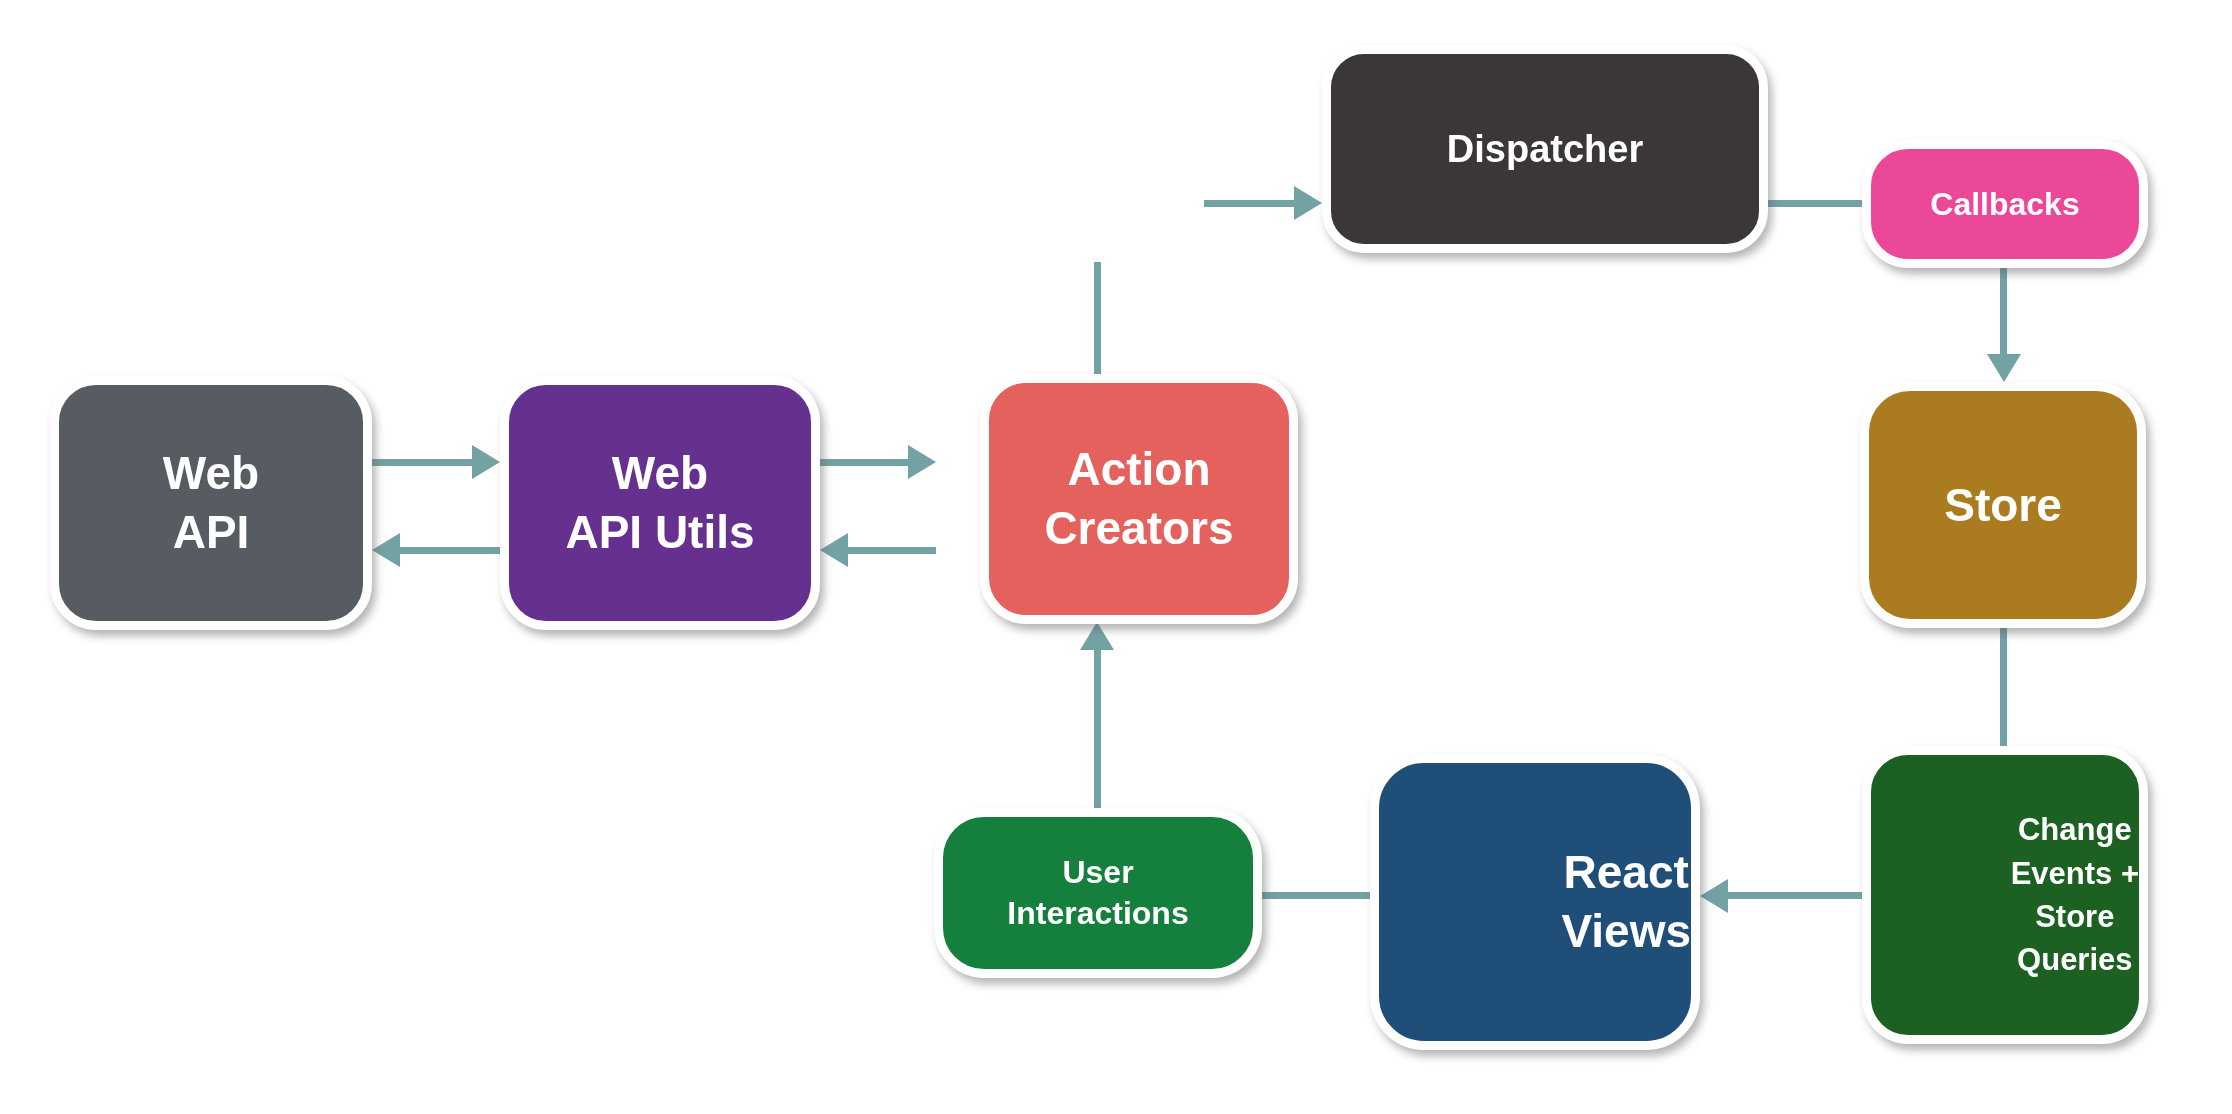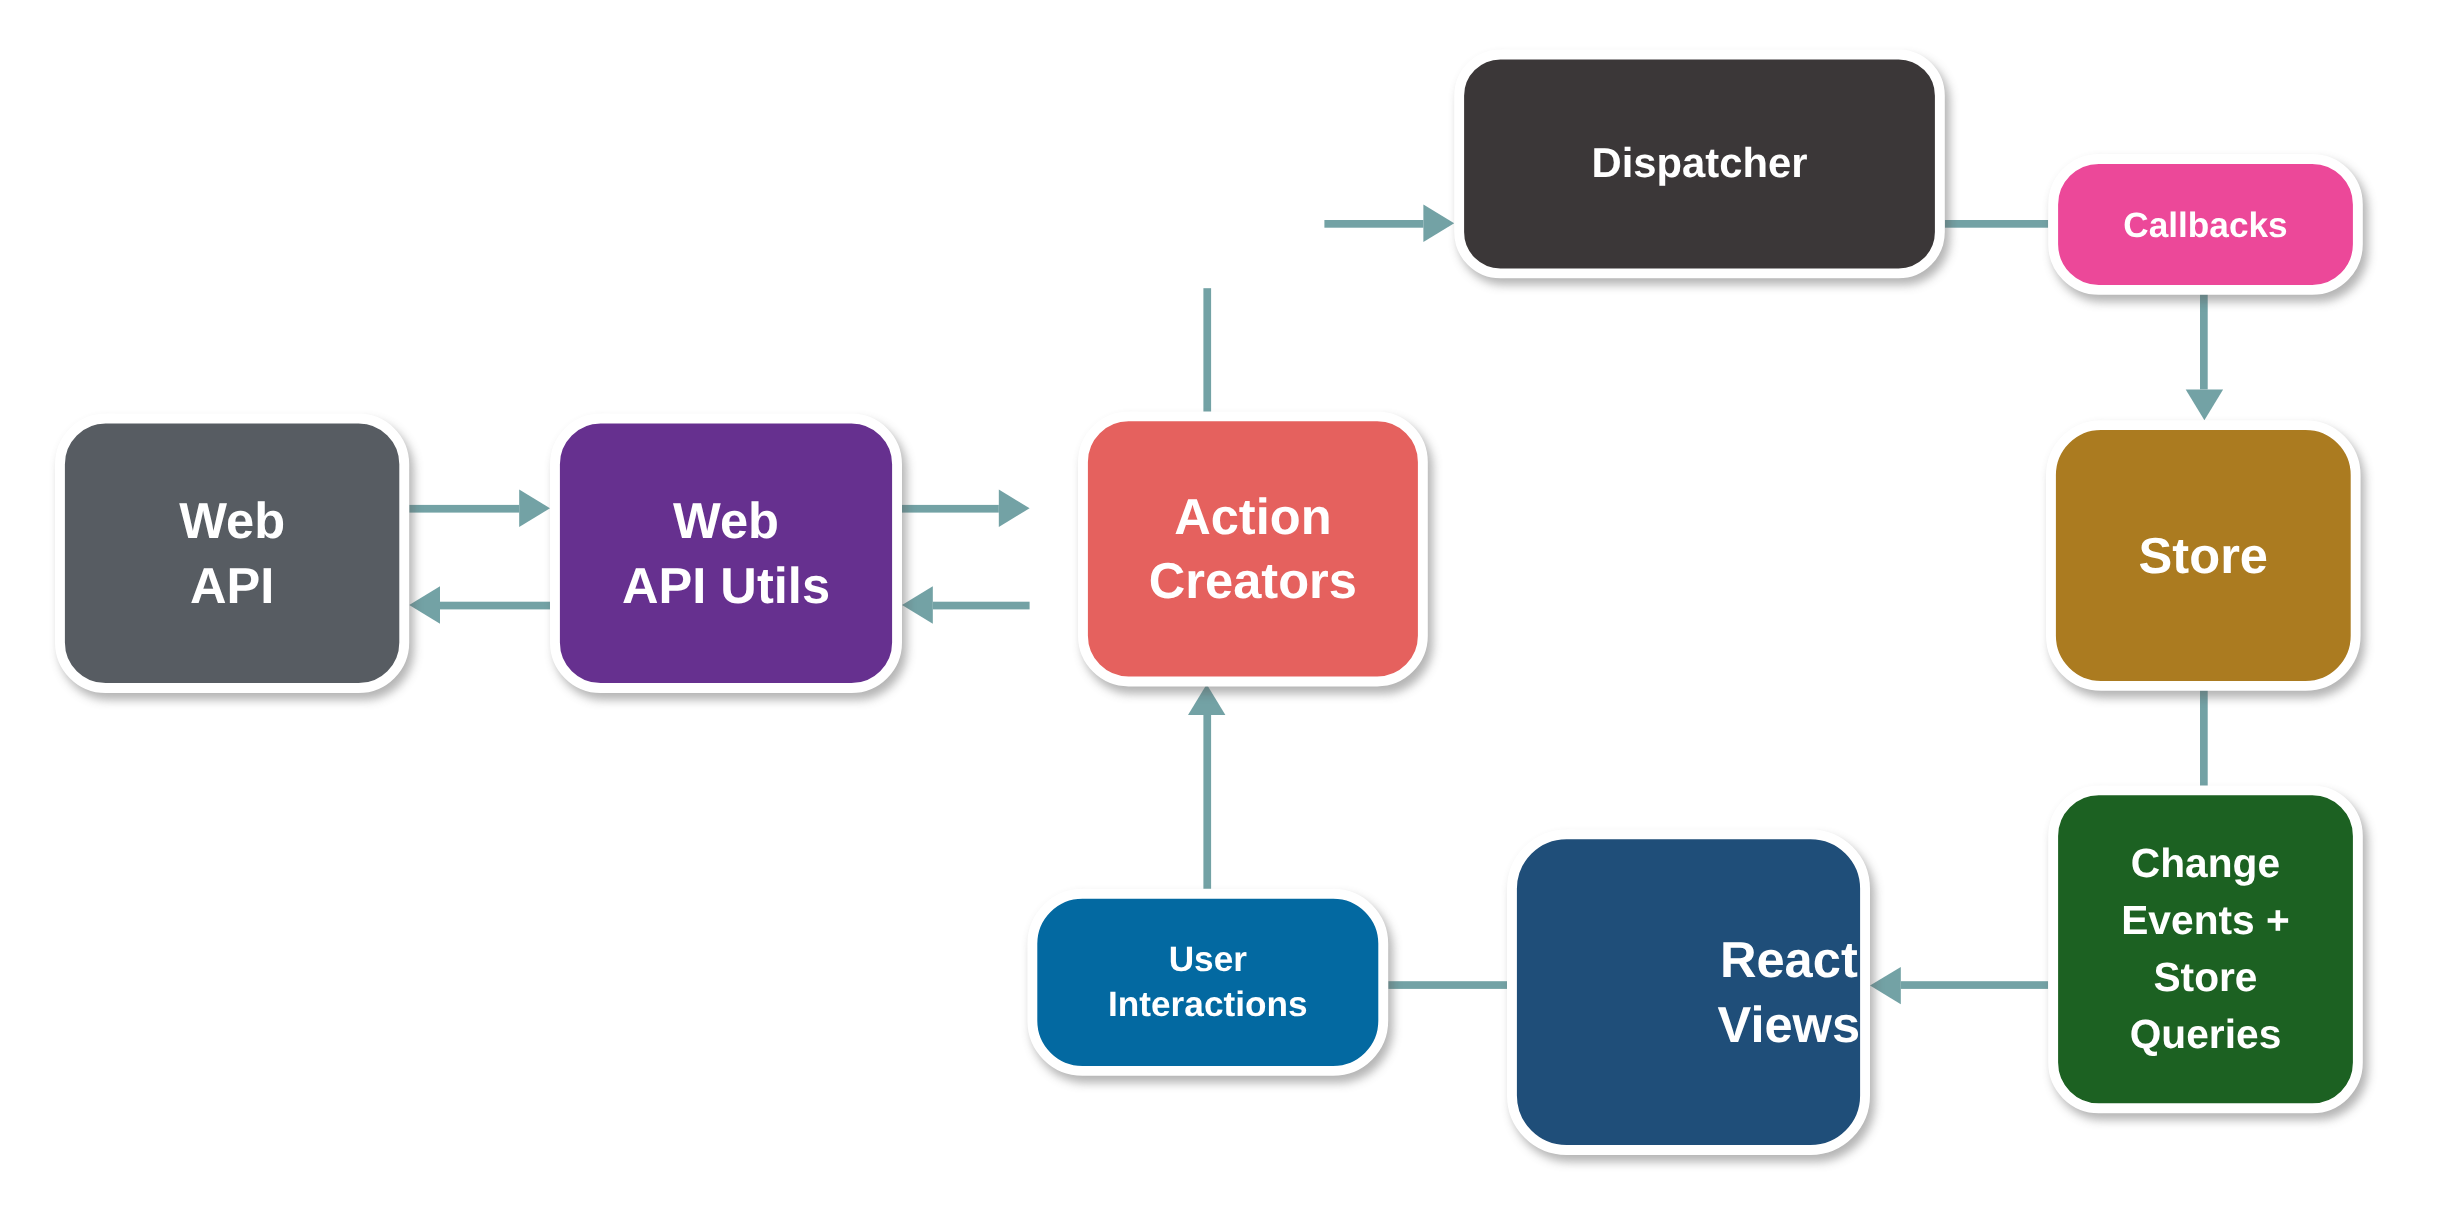--- a/index.html
+++ b/index.html
@@ -24,21 +24,21 @@
   }
   .node .label{white-space:pre-line;line-height:1.28;}
   
   .n-web-api          {left:50px;  top:376px; width:322px; height:254px; border-radius:46px; font-size:46px;}
   .n-web-api-utils    {left:500px; top:376px; width:320px; height:254px; border-radius:46px; font-size:46px;}
   .n-action-creators  {left:980px; top:374px; width:318px; height:250px; border-radius:46px; font-size:46px;}
   .n-actions          {left:950px; top:140px; width:254px; height:126px; border-radius:46px; font-size:32px;}
   .n-dispatcher       {left:1322px;top:45px;  width:446px; height:208px; border-radius:42px; font-size:38px;}
   .n-callbacks        {left:1862px;top:140px; width:286px; height:128px; border-radius:46px; font-size:32px;}
   .n-store            {left:1860px;top:382px; width:286px; height:246px; border-radius:50px; font-size:46px;}
-  .n-change-events    {left:1862px;top:714px; width:286px; height:298px; border-radius:46px; font-size:37px;}
+  .n-change-events    {left:1862px;top:746px; width:286px; height:298px; border-radius:46px; font-size:31px;justify-content:flex-end;}
   .n-change-events .label{line-height:1.4;}
   .n-react-views      {left:1370px;top:754px; width:330px; height:296px; border-radius:54px; font-size:46px;justify-content:flex-end;}
   .n-user-interactions{left:934px; top:808px; width:328px; height:170px; border-radius:50px; font-size:32px;}
   
   .edge{position:absolute;background:var(--teal);}
   .edge.h{height:var(--edge-th);}
   .edge.v{width:var(--edge-th);}
   .head{position:absolute;width:0;height:0;}
   .head.right{border-top:17px solid transparent;border-bottom:17px solid transparent;border-left:28px solid var(--teal);}
   .head.left {border-top:17px solid transparent;border-bottom:17px solid transparent;border-right:28px solid var(--teal);}
@@ -126,18 +126,18 @@
 Events +
 Store
 Queries</span>
   </div>
 
   <div class="node n-react-views" style="background: rgb(31, 78, 121);">
     <span class="label">React
 Views</span>
   </div>
 
-  <div class="node n-user-interactions" style="background: #0369a1;">
+  <div class="node n-user-interactions" style="background: #15803d;">
     <span class="label">User
 Interactions</span>
   </div>
 
 </div>
 
 </body></html>

